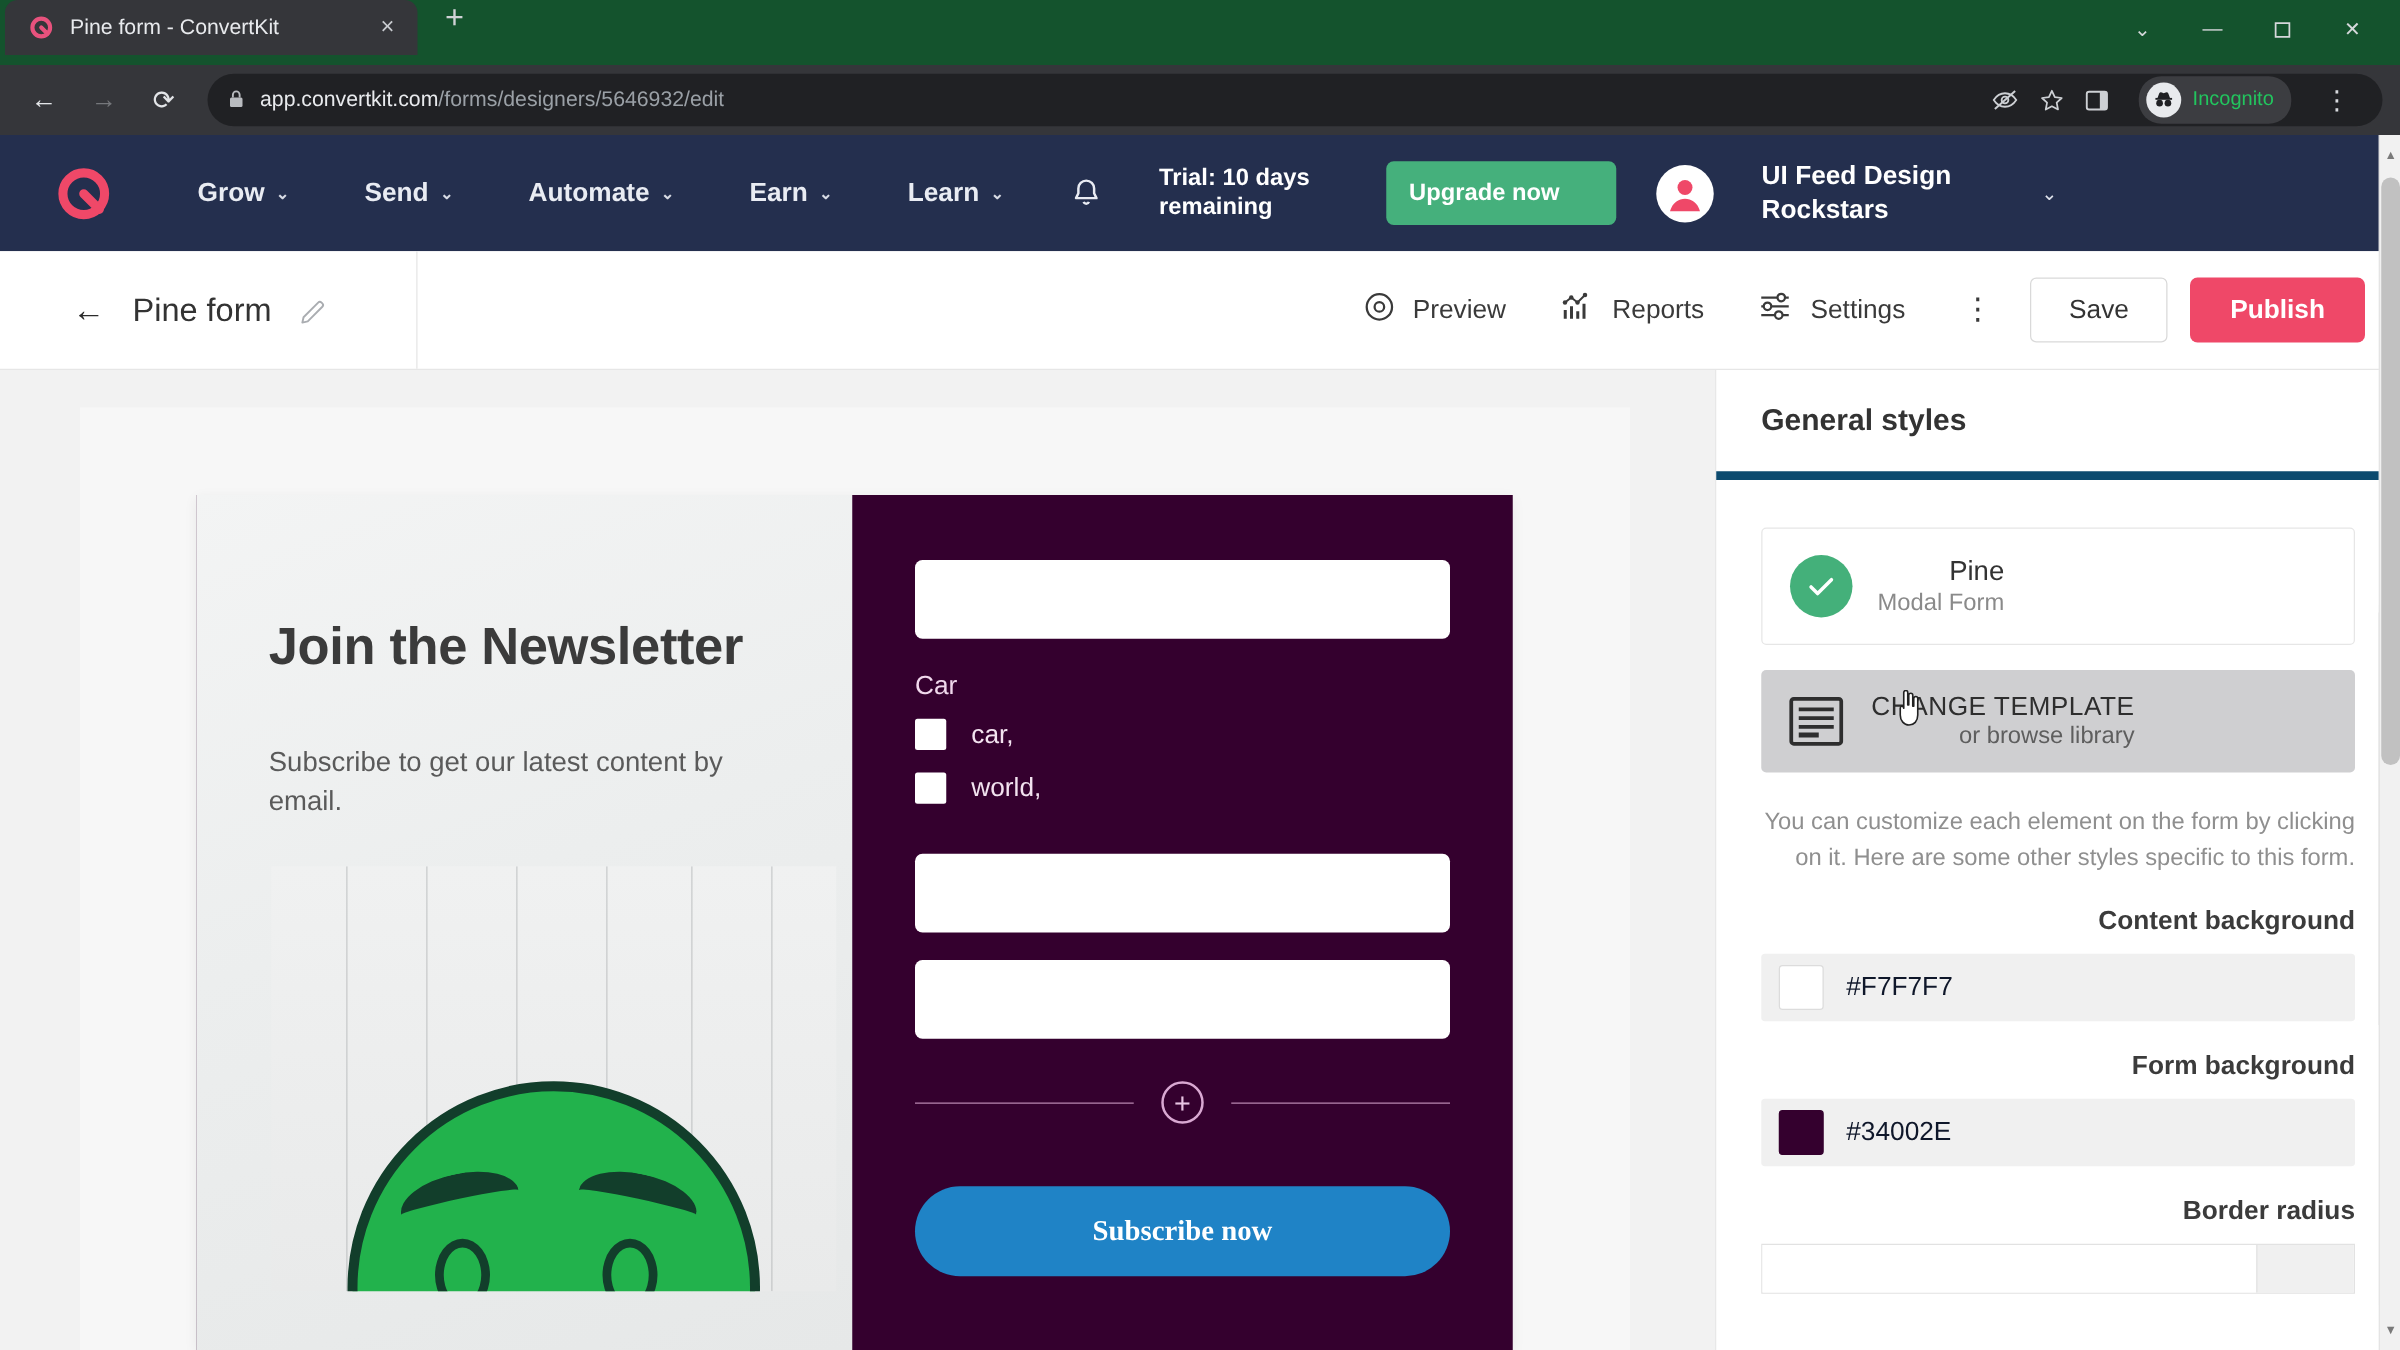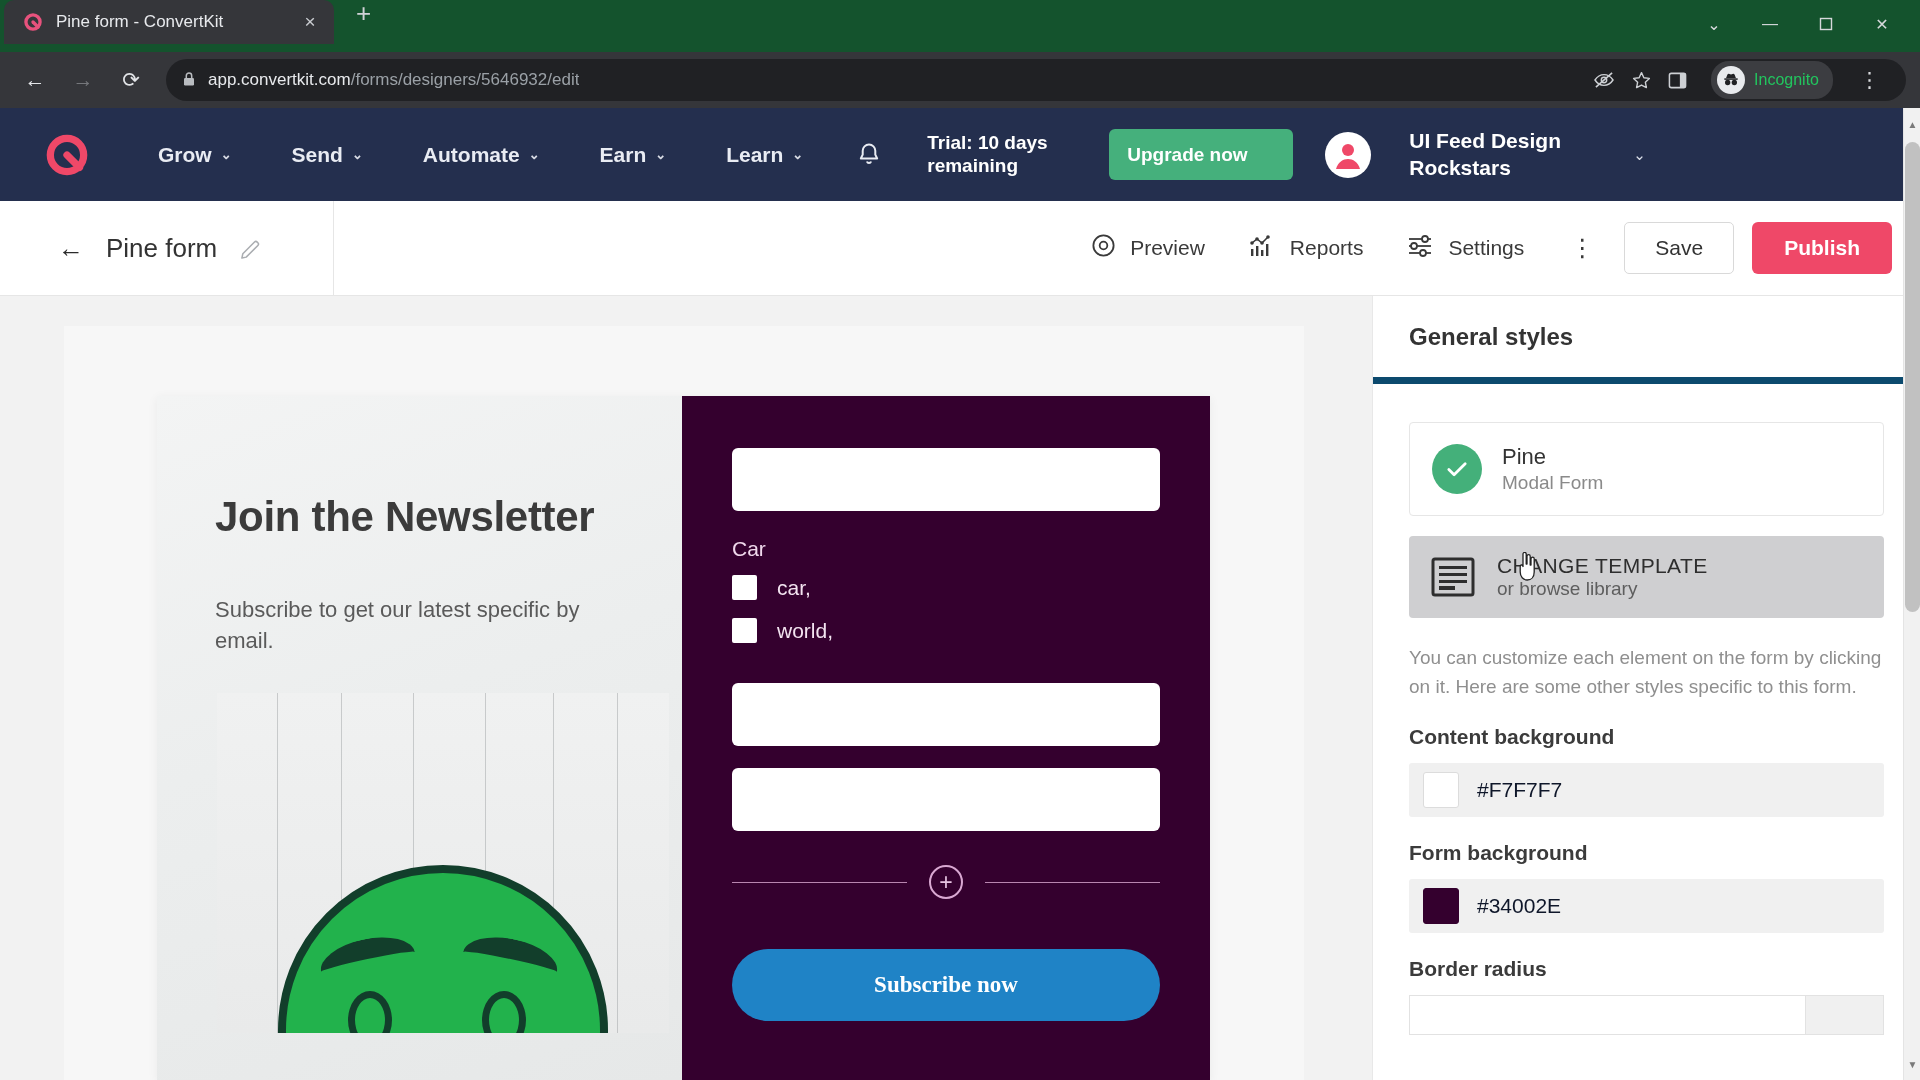--- a/index.html
+++ b/index.html
@@ -201,21 +201,21 @@
   
   .panel {
     width: 548px; background: #ffffff; border-left: 1px solid #e8e8e8;
     display: flex; flex-direction: column; position: relative;
   }
   .panel-head {
     height: 88px; display: flex; align-items: center; padding: 0 36px;
     border-bottom: 7px solid #0c4a6e;
   }
   .panel-title { font-size: 24px; color: #333; font-weight: 700; }
-  .panel-body { flex: 1; padding: 38px 36px 2px 36px; overflow: hidden; position: relative; }
+  .panel-body { flex: 1; padding: 38px 36px 2px 36px; overflow: hidden; position: relative; text-align: right; }
 
   .tpl-card {
     border: 1px solid #e6e6e6; border-radius: 4px; padding: 20px 22px;
     display: flex; align-items: center; gap: 20px; cursor: pointer;
   }
   .tpl-check {
     width: 50px; height: 50px; border-radius: 50%; background: #44B07A;
     display: flex; align-items: center; justify-content: center; flex: 0 0 50px;
   }
   .tpl-name { font-size: 22px; color: #333; line-height: 1.25; }
@@ -446,21 +446,21 @@
     </div>
 
     <div class="workarea">
 
       <div class="canvas">
         <div class="canvas-inner">
           <div class="modal">
 
             <div class="modal-left">
               <div class="hero-title">Join the Newsletter</div>
-              <div class="hero-sub">Subscribe to get our latest specific by email.</div>
+              <div class="hero-sub">Subscribe to get our latest content by email.</div>
               <div class="hero-img">
                 <div class="wall-slat" style="left:60px"></div>
                 <div class="wall-slat" style="left:124px"></div>
                 <div class="wall-slat" style="left:196px"></div>
                 <div class="wall-slat" style="left:268px"></div>
                 <div class="wall-slat" style="left:336px"></div>
                 <div class="wall-slat" style="left:400px"></div>
                 <div class="smiley">
                   <div class="brow l"></div>
                     <div class="brow r"></div>

